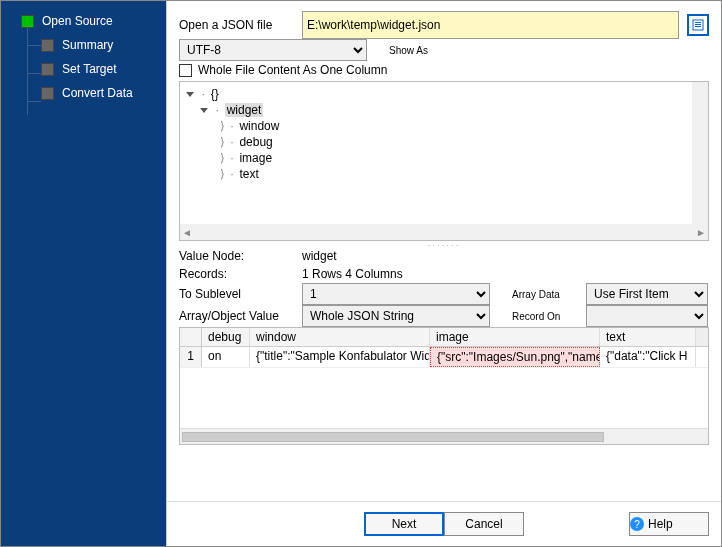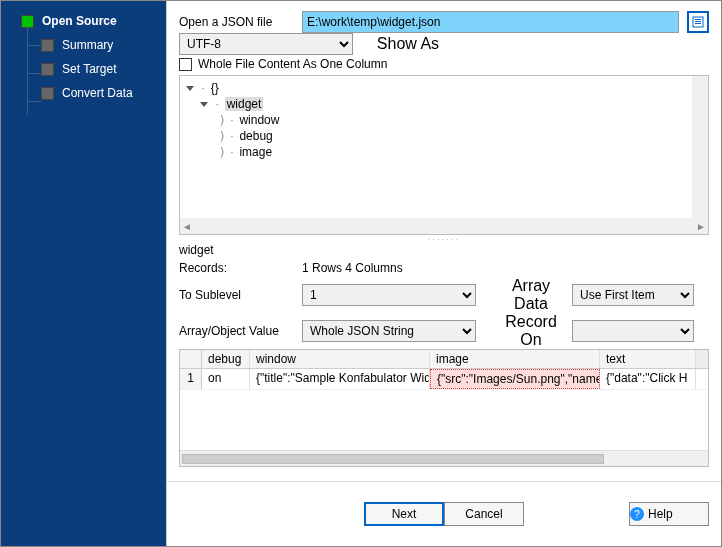--- a/index.html
+++ b/index.html
@@ -1,35 +1,35 @@
 <!DOCTYPE html>
 <html><head>
 <meta charset="utf-8">
 <style>
 * { box-sizing: border-box; margin: 0; padding: 0; }
 body { font-family: "Segoe UI", Arial, sans-serif; font-size: 12px; background: #f0f0f0; color: #000; }
 .wrap { display: flex; width: 722px; height: 547px; border: 1px solid #888; background: #fff; }
 .sidebar { width: 165px; background: #0a3d7a; color: #fff; padding: 8px 0; flex-shrink: 0; position: relative; }
 .side-item { display: flex; align-items: center; padding: 5px 8px 5px 20px; cursor: pointer; position: relative; }
-.side-item.active { font-weight: bold; }
+.side-item.active { font-weight: normal; }
 .side-box { width: 13px; height: 13px; margin-right: 8px; background: #666; border: 1px solid #444; }
 .side-item.active .side-box { background: #00c000; }
 .side-line { position: absolute; left: 26px; top: 22px; width: 1px; height: 92px; background: #3a5d8a; }
 .side-hline { position: absolute; left: 26px; width: 14px; height: 1px; background: #3a5d8a; }
 .side-item.sub { padding-left: 40px; }
 .main { flex: 1; display: flex; flex-direction: column; border-left: 1px solid #ccc; }
 .content { flex: 1; padding: 10px 12px; overflow: hidden; display: flex; flex-direction: column; gap: 0; }
 .row { display: flex; align-items: center; gap: 8px; }
 .lbl { width: 115px; font-size: 12px; }
-.lblmid { width: 80px; font-size: 16px; text-align: center; padding-left: 14px; }
-input[type=text] { border: 1px solid #999; padding: 2px 4px; font-size: 12px; height: 22px; background: #7dd3fc; }
+.lblmid { width: 80px; font-size: 10px; text-align: left; padding-left: 14px; }
+input[type=text] { border: 1px solid #999; padding: 2px 4px; font-size: 12px; height: 28px; background: #fef9c3; }
 .path-input { flex: 1; }
 .browse-btn { width: 22px; height: 22px; border: 2px solid #0060c0; background: #fff; display: flex; align-items: center; justify-content: center; cursor: pointer; }
 select { border: 1px solid #999; padding: 2px 3px; font-size: 12px; height: 22px; background: #f0f0f0; }
-.sel-wide { width: 174px; }
+.sel-wide { width: 188px; }
 .sel-mid { width: 122px; }
 .chk-row { display: flex; align-items: center; gap: 6px; padding: 2px 0 4px 0;}
 .chk { width: 13px; height: 13px; border: 1px solid #333; background: #fff; cursor: pointer; }
 .tree-box { flex: 1; border: 1px solid #bbb; background: #fff; padding: 4px 6px; overflow: auto; font-size: 12px; min-height: 120px; max-height: 160px; position: relative;}
 .tree-node { padding: 1px 0; }
 .t-ind1 { padding-left: 14px; }
 .t-ind2 { padding-left: 34px; }
 .tree-arrow { display: inline-block; width: 0; height: 0; border-left: 4px solid transparent; border-right: 4px solid transparent; border-top: 5px solid #555; margin-right: 2px; vertical-align: middle;}
 .tree-dot { color: #888; margin: 0 2px; }
 .tree-sel { background: #ddd; padding: 0 2px; }
@@ -45,21 +45,21 @@
 .trow { display: flex; border-bottom: 1px solid #eee; }
 .rownum { width: 22px; background: #f4f4f4; text-align: center; border-right: 1px solid #ccc; }
 .col-debug { width: 48px; }
 .col-window { width: 180px; }
 .col-image { width: 170px; }
 .col-text { width: 96px; }
 .hilite { background: #fdd; border: 1px dotted #c44; }
 .table-filler { height: 60px; }
 .hscroll { height: 16px; background: #f0f0f0; border-top: 1px solid #ddd; display: flex; align-items: center; }
 .hthumb { width: 80%; height: 10px; background: #cdcdcd; margin-left: 2px; border: 1px solid #bbb;}
-.footer { display: flex; justify-content: center; align-items: center; padding: 20px; border-top: 1px solid #ddd; background: #fff; position: relative; }
+.footer { display: flex; justify-content: center; align-items: center; padding: 10px; border-top: 1px solid #ddd; background: #fff; position: relative; }
 .btn { min-width: 80px; height: 24px; border: 1px solid #888; background: #f6f6f6; cursor: pointer; font-size: 12px; }
 .btn.primary { border: 2px solid #0066cc; }
 .help-btn { position: absolute; right: 12px; display: flex; align-items: center; gap: 4px; }
 .help-icon { width: 14px; height: 14px; border-radius: 50%; background: #1e90ff; color: #fff; font-size: 10px; display: flex; align-items: center; justify-content: center; }
 </style>
 </head>
 <body>
 
 <div class="wrap">
   <div class="sidebar">
@@ -131,30 +131,36 @@
         <div class="tree-node t-ind2">
           <span style="color:#888">⟩</span>
           <span class="tree-dot">·</span>
           <span>debug</span>
         </div>
         <div class="tree-node t-ind2">
           <span style="color:#888">⟩</span>
           <span class="tree-dot">·</span>
           <span>image</span>
         </div>
+        <div class="tree-node t-ind2">
+          <span style="color:#888">⟩</span>
+          <span class="tree-dot">·</span>
+          <span>text</span>
+        </div>
         <div class="tree-scroll-v"></div>
         <div class="tree-scroll-h">
           <span class="scroll-arrow">◄</span>
           <span class="scroll-arrow">►</span>
         </div>
       </div>
 
       <div class="dots-sep">·······</div>
 
       <div class="info-row">
+        <div class="lbl">Value Node:</div>
         <div>widget</div>
       </div>
       <div class="info-row">
         <div class="lbl">Records:</div>
         <div>1 Rows    4 Columns</div>
       </div>
 
       <div class="row">
         <div class="lbl">To Sublevel</div>
         <select class="sel-wide">

